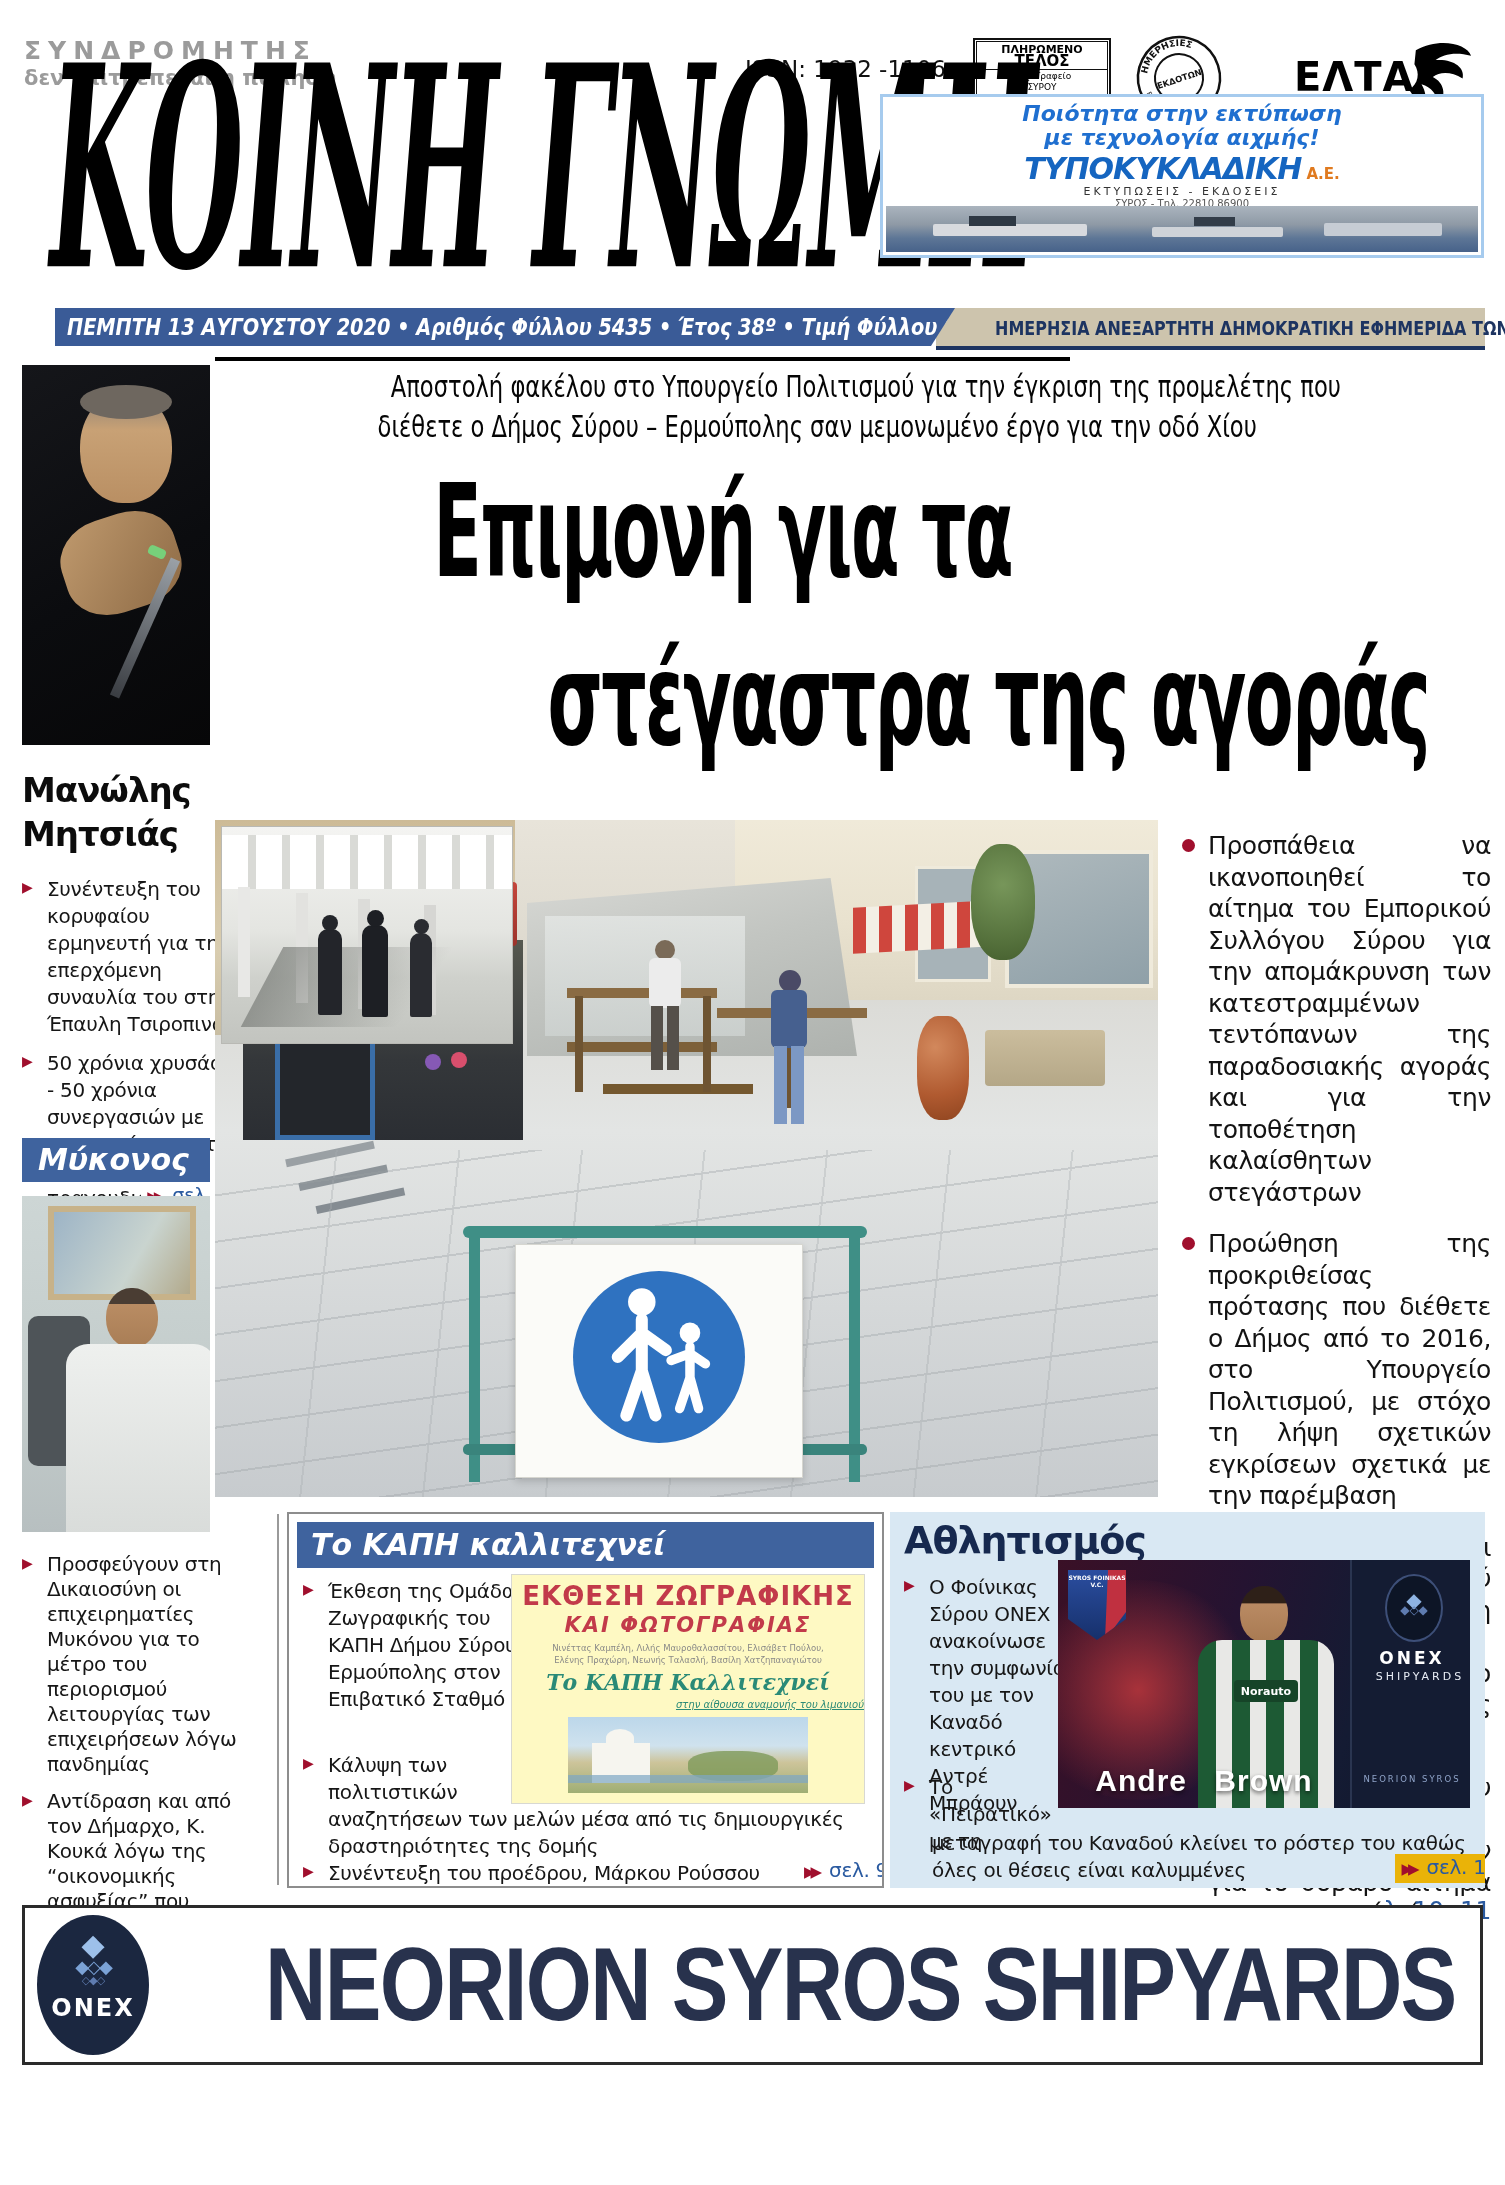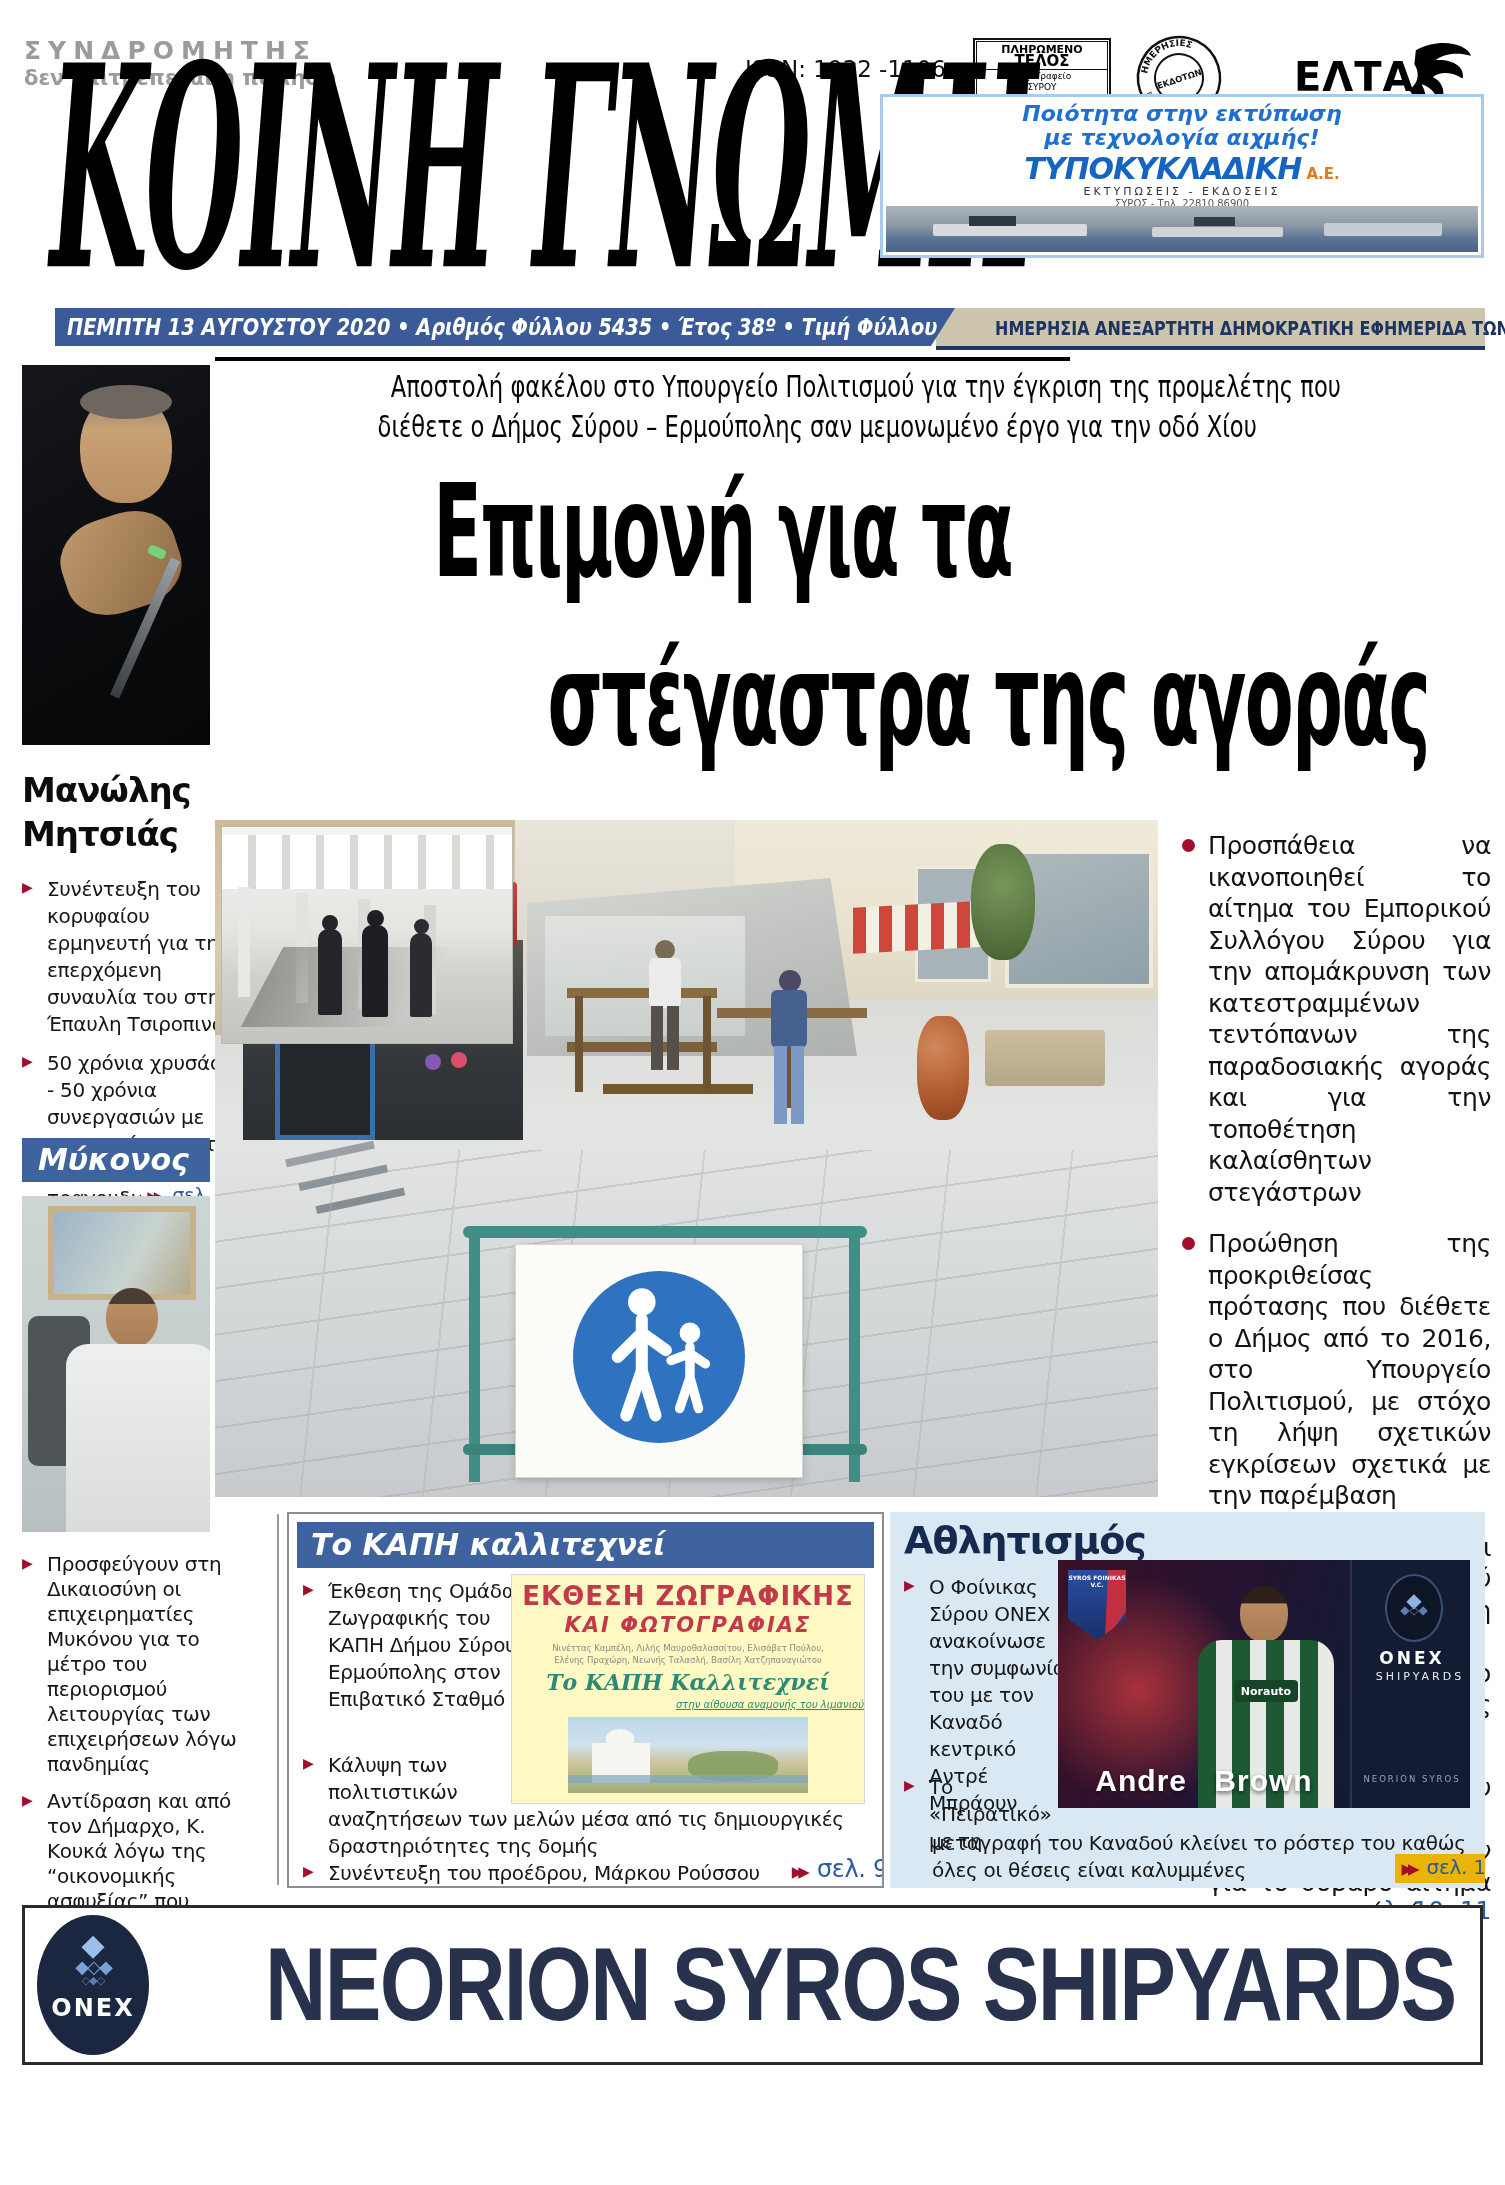--- a/index.html
+++ b/index.html
@@ -300,21 +300,21 @@
     <div class="bitem leftb" style="position:absolute;left:14px;top:238px;width:202px;line-height:27px;">
       <span class="tri">▶</span>
       <span>Κάλυψη των πολιτιστικών</span>
     </div>
     <div class="leftb" style="position:absolute;left:39px;top:292px;width:545px;line-height:27px;color:#161616;">αναζητήσεων των μελών μέσα από τις δημιουργικές δραστηριότητες της δομής</div>
     <div class="bitem leftb" style="position:absolute;left:14px;top:346px;width:560px;line-height:26px;">
       <span class="tri">▶</span>
       <span>Συνέντευξη του προέδρου, Μάρκου Ρούσσου</span>
       <span class="pageref">
         <span class="arr">▶▶</span>
-        <span class="pg" style="font-size:24px;">σελ. 9</span>
+        <span class="pg" style="font-size:20px;">σελ. 9</span>
       </span>
     </div>
 
     <div style="position:absolute;left:222px;top:60px;width:352px;height:228px;background:#fef9c3;border:1px solid #d8d8d2;overflow:hidden;">
       <div style="position:absolute;left:0;top:6px;width:100%;text-align:center;font-size:26px;font-weight:bold;color:#c23a4a;letter-spacing:1px;">ΕΚΘΕΣΗ ΖΩΓΡΑΦΙΚΗΣ</div>
       <div style="position:absolute;left:0;top:38px;width:100%;text-align:center;font-size:21px;font-weight:bold;color:#c23a4a;letter-spacing:2px;font-style:italic;">ΚΑΙ ΦΩΤΟΓΡΑΦΙΑΣ</div>
       <div style="position:absolute;left:0;top:68px;width:100%;text-align:center;font-size:8.5px;color:#8a8a88;">Νινέττας Καμπέλη, Λιλής Μαυροθαλασσίτου, Ελισάβετ Πούλου,</div>
       <div style="position:absolute;left:0;top:80px;width:100%;text-align:center;font-size:8.5px;color:#8a8a88;">Ελένης Πραχώρη, Νεωνής Ταλασλή, Βασίλη Χατζηπαναγιώτου</div>
       <div style="position:absolute;left:0;top:94px;width:100%;text-align:center;font-size:22px;font-style:italic;font-weight:bold;color:#2a8a77;font-family:'DejaVu Serif',serif;">Το ΚΑΠΗ  Καλλιτεχνεί</div>
       <div style="position:absolute;left:0;top:124px;width:100%;text-align:right;font-size:10px;font-style:italic;color:#2a8a77;text-decoration:underline;">στην αίθουσα αναμονής του λιμανιού</div>

